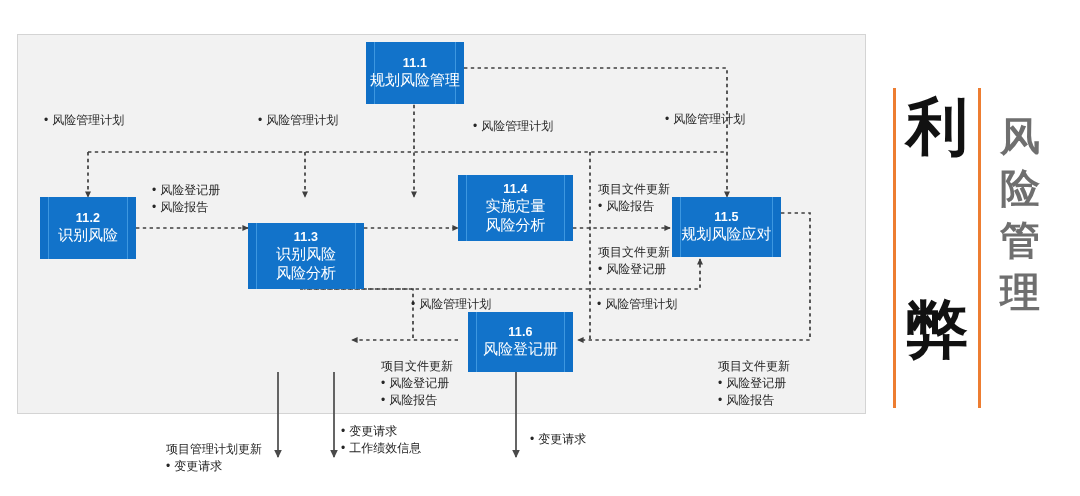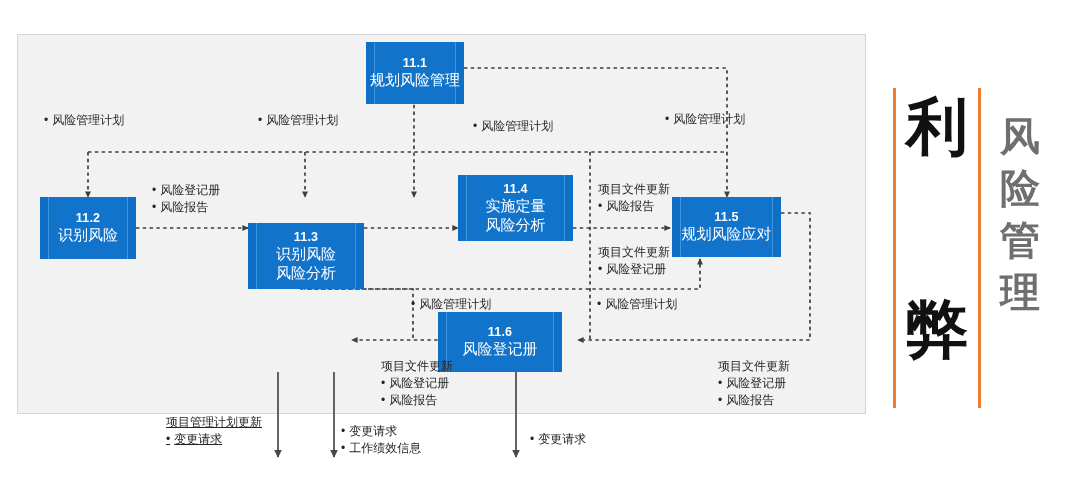--- a/index.html
+++ b/index.html
@@ -153,21 +153,21 @@
     <div class="txt name">实施定量</div>
     <div class="txt name">风险分析</div>
   </div>
 
   <div class="node" style="left:672px;top:197px;width:109px;height:60px;">
     <div class="inner"></div>
     <div class="txt num">11.5</div>
     <div class="txt name">规划风险应对</div>
   </div>
 
-  <div class="node" style="left:438px;top:312px;width:124px;height:60px;">
+  <div class="node" style="left:468px;top:312px;width:105px;height:60px;">
     <div class="inner"></div>
     <div class="txt num">11.6</div>
     <div class="txt name">风险登记册</div>
   </div>
 
 
   <div class="lbl" style="left:44px;top:112px;">
     <span class="li dot">风险管理计划</span>
   </div>
 
@@ -211,21 +211,21 @@
     <span class="li dot">风险登记册</span>
     <span class="li dot">风险报告</span>
   </div>
 
   <div class="lbl" style="left:718px;top:358px;">
     <span class="hd">项目文件更新</span>
     <span class="li dot">风险登记册</span>
     <span class="li dot">风险报告</span>
   </div>
 
-  <div class="lbl" style="left:166px;top:414px;text-decoration:underline;">
+  <div class="lbl" style="left:166px;top:441px;">
     <span class="hd">项目管理计划更新</span>
     <span class="li dot">变更请求</span>
   </div>
 
   <div class="lbl" style="left:341px;top:423px;">
     <span class="li dot">变更请求</span>
     <span class="li dot">工作绩效信息</span>
   </div>
 
   <div class="lbl" style="left:530px;top:431px;">

